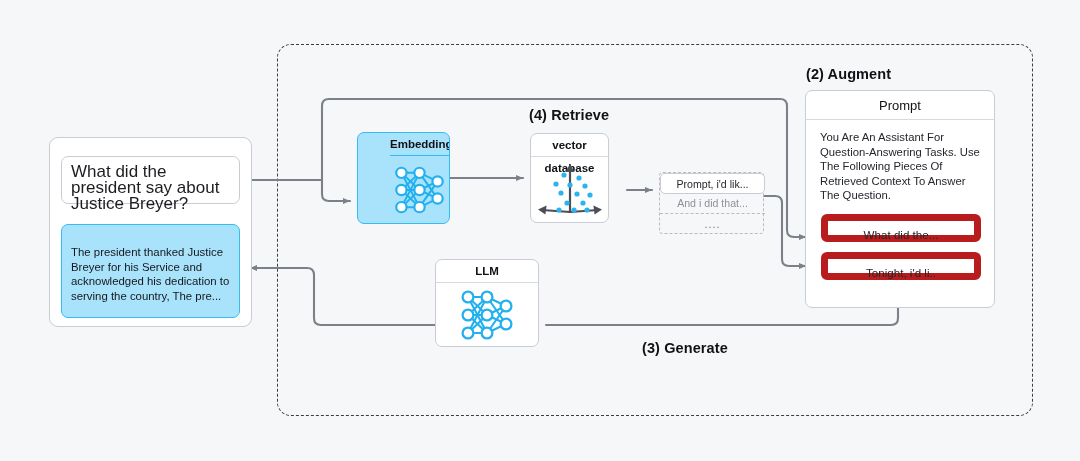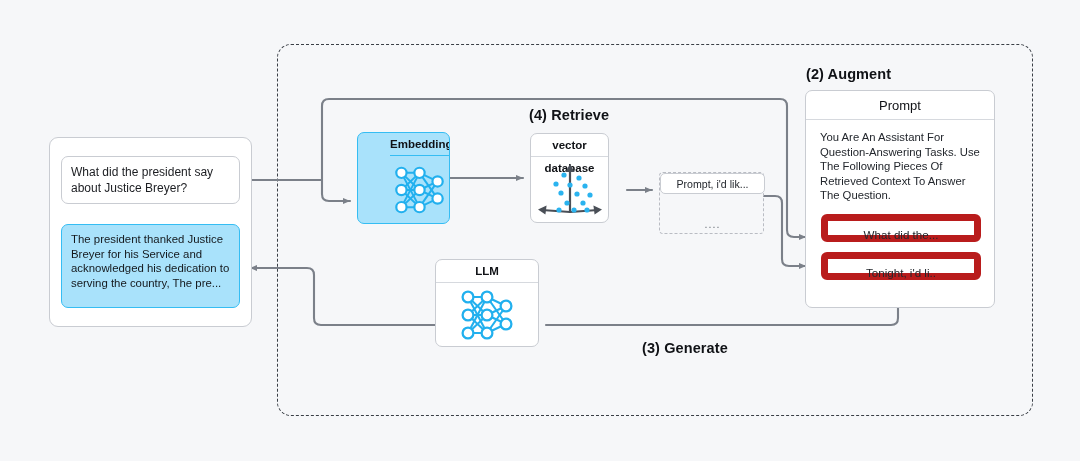--- a/index.html
+++ b/index.html
@@ -53,32 +53,32 @@
     border-radius: 9px;
     z-index: 2;
   }
   .question-box {
     left: 61px; top: 156px;
     width: 179px; height: 48px;
     background: #ffffff;
     border: 1px solid #c9ccd2;
     border-radius: 7px;
     padding: 7px 9px;
-    font-size: 12px;
+    font-size: 17px;
     line-height: 16px;
     color: #1b1d21;
     z-index: 3;
   }
   .answer-box {
     left: 61px; top: 224px;
-    width: 179px; height: 84px;
+    width: 179px; height: 94px;
     background: #a9e2fb;
     border: 1.6px solid #35bdf3;
     border-radius: 7px;
-    padding: 7px 9px;
+    padding: 20px 9px;
     font-size: 11.4px;
     line-height: 14.6px;
     color: #14181c;
     z-index: 3;
   }
 
   
   .step-label {
     font-size: 14.5px;
     font-weight: bold;
@@ -334,20 +334,21 @@
           <circle cx="25" cy="50" r="2.6"></circle>
           <circle cx="40" cy="50" r="2.6"></circle>
           <circle cx="53" cy="50" r="2.6"></circle>
         </g>
       </svg>
     </div>
   </div>
 
   <div class="abs chunks-frame">
     <div class="chunk-row r1">Prompt, i'd lik...</div>
+    <div class="chunk-row r2">And i did that...</div>
     <div class="chunk-row r3">....</div>
   </div>
 
   <div class="abs prompt-node">
     <div class="prompt-title">Prompt</div>
     <div class="prompt-text">You Are An Assistant For Question-Answering Tasks. Use The Following Pieces Of Retrieved Context To Answer The Question.</div>
     <div class="prompt-chip c1">What did the...</div>
     <div class="prompt-chip c2">Tonight, i'd li..</div>
   </div>
 

